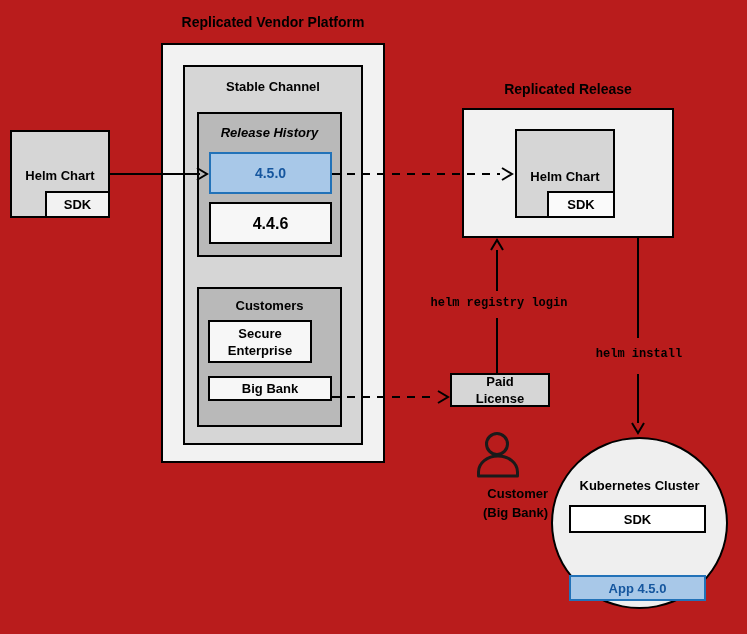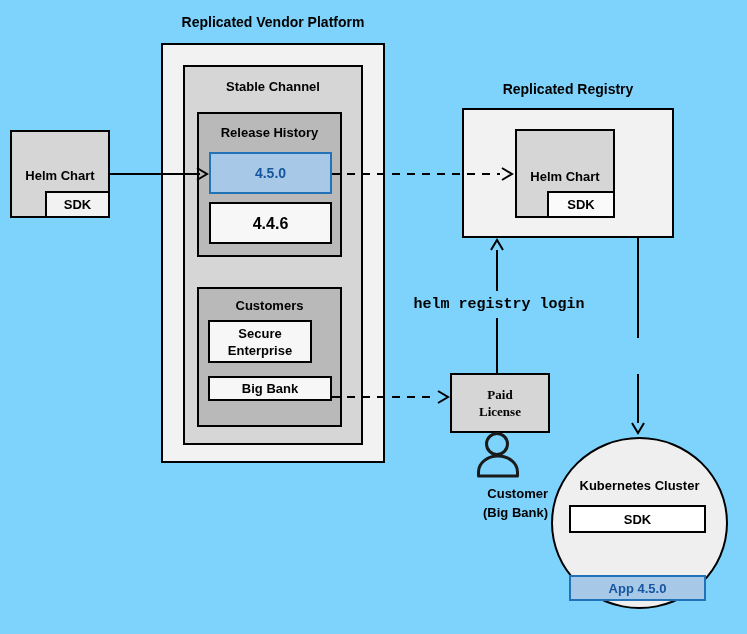--- a/index.html
+++ b/index.html
@@ -1,55 +1,55 @@
 <!DOCTYPE html>
 <html style="--highlight-fill: #a8c8e8; --highlight-border: #2272b8; --highlight-text: #15569e;"><head>
 <meta charset="utf-8">
 <style>
   html,body{margin:0;padding:0;background:#fff;}
   .canvas{
-    position:relative;width:747px;height:634px;background:#7dd3fc;overflow:hidden;
+    position:relative;width:747px;height:634px;background:#b91c1c;overflow:hidden;
     font-family:"Liberation Sans",sans-serif;
   }
   .box{position:absolute;box-sizing:border-box;border:2px solid #000;}
   .lbl{font-weight:bold;font-size:13px;color:#000;line-height:17px;}
   .title{position:absolute;text-align:center;font-weight:bold;font-size:14px;color:#000;}
   .center{display:flex;align-items:center;justify-content:center;text-align:center;}
   .toplabel{position:absolute;left:0;right:0;text-align:center;}
   .fill-outer{background:#f2f2f2;}
   .fill-mid{background:#d6d6d6;}
   .fill-dark{background:#b9b9b9;}
   .fill-lite{background:#f7f7f7;}
   .hl{
     background:var(--highlight-fill,#a8c8e8);
     border-color:var(--highlight-border,#2272b8);
     color:var(--highlight-text,#15569e);
   }
   .mono{
     position:absolute;text-align:center;
-    font-family:"Liberation Mono",monospace;font-weight:bold;font-size:15px;color:#000;
+    font-family:"Liberation Mono",monospace;font-weight:bold;font-size:12px;color:#000;
     white-space:nowrap;
   }
   .overlay{position:absolute;left:0;top:0;z-index:6;pointer-events:none;}
 </style>
 </head>
 <body>
 
 <div class="canvas">
 
   <div class="title" style="left:161px;top:14px;width:224px;">Replicated Vendor Platform</div>
 
   <div class="box fill-outer" style="left:161px;top:43px;width:224px;height:420px;"></div>
 
   <div class="box fill-mid" style="left:183px;top:65px;width:180px;height:380px;">
     <div class="toplabel lbl" style="top:11px;text-align:center;">Stable Channel</div>
   </div>
 
   <div class="box fill-dark" style="left:197px;top:112px;width:145px;height:145px;">
-    <div class="toplabel lbl" style="top:10px;">Release History</div>
+    <div class="toplabel lbl" style="top:10px;font-style:italic;">Release History</div>
   </div>
 
   <div class="box hl center" style="left:209px;top:152px;width:123px;height:42px;font-weight:bold;font-size:14px;text-align:right;">4.5.0</div>
 
   <div class="box fill-lite center lbl" style="left:209px;top:202px;width:123px;height:42px;font-size:16px;">4.4.6</div>
 
   <div class="box fill-dark" style="left:197px;top:287px;width:145px;height:140px;">
     <div class="toplabel lbl" style="top:8px;">Customers</div>
   </div>
 
@@ -60,42 +60,43 @@
     </div>
   </div>
 
   <div class="box fill-lite center lbl" style="left:208px;top:376px;width:124px;height:25px;">Big Bank</div>
 
   <div class="box fill-mid" style="left:10px;top:130px;width:100px;height:88px;">
     <div class="toplabel lbl" style="top:35px;">Helm Chart</div>
   </div>
   <div class="box fill-outer center lbl" style="left:45px;top:191px;width:65px;height:27px;">SDK</div>
 
-  <div class="title" style="left:462px;top:81px;width:212px;">Replicated Registry</div>
+  <div class="title" style="left:462px;top:81px;width:212px;">Replicated Release</div>
 
   <div class="box fill-outer" style="left:462px;top:108px;width:212px;height:130px;"></div>
 
   <div class="box fill-mid" style="left:515px;top:129px;width:100px;height:89px;">
     <div class="toplabel lbl" style="top:37px;">Helm Chart</div>
   </div>
   <div class="box center lbl" style="left:547px;top:191px;width:68px;height:27px;background:#fafafa;">SDK</div>
 
-  <div class="box fill-mid center lbl" style="left:450px;top:373px;width:100px;height:60px;font-family:Liberation Serif, serif;">
+  <div class="box fill-mid center lbl" style="left:450px;top:373px;width:100px;height:34px;">
     <div>
       <div>Paid</div>
       <div>License</div>
     </div>
   </div>
 
   <div class="lbl" style="position:absolute;left:448px;top:484px;width:100px;text-align:right;line-height:19px;">
     <div>Customer</div>
     <div>(Big Bank)</div>
   </div>
 
   <div class="mono" style="left:399px;top:296px;width:200px;">helm registry login</div>
+  <div class="mono" style="left:564px;top:347px;width:150px;">helm install</div>
 
   <div class="box" style="left:551px;top:437px;width:177px;height:172px;border-radius:50%;background:#efefef;">
     <div class="toplabel lbl" style="top:38px;">Kubernetes Cluster</div>
   </div>
   <div class="box center lbl" style="left:569px;top:505px;width:137px;height:28px;background:#fff;">SDK</div>
   <div class="box hl center lbl" style="left:569px;top:540px;width:137px;height:26px;margin-top:35px;">App 4.5.0</div>
 
   <svg class="overlay" width="747" height="634" viewBox="0 0 747 634">
 
     <g stroke="#000" stroke-width="2" fill="none">

